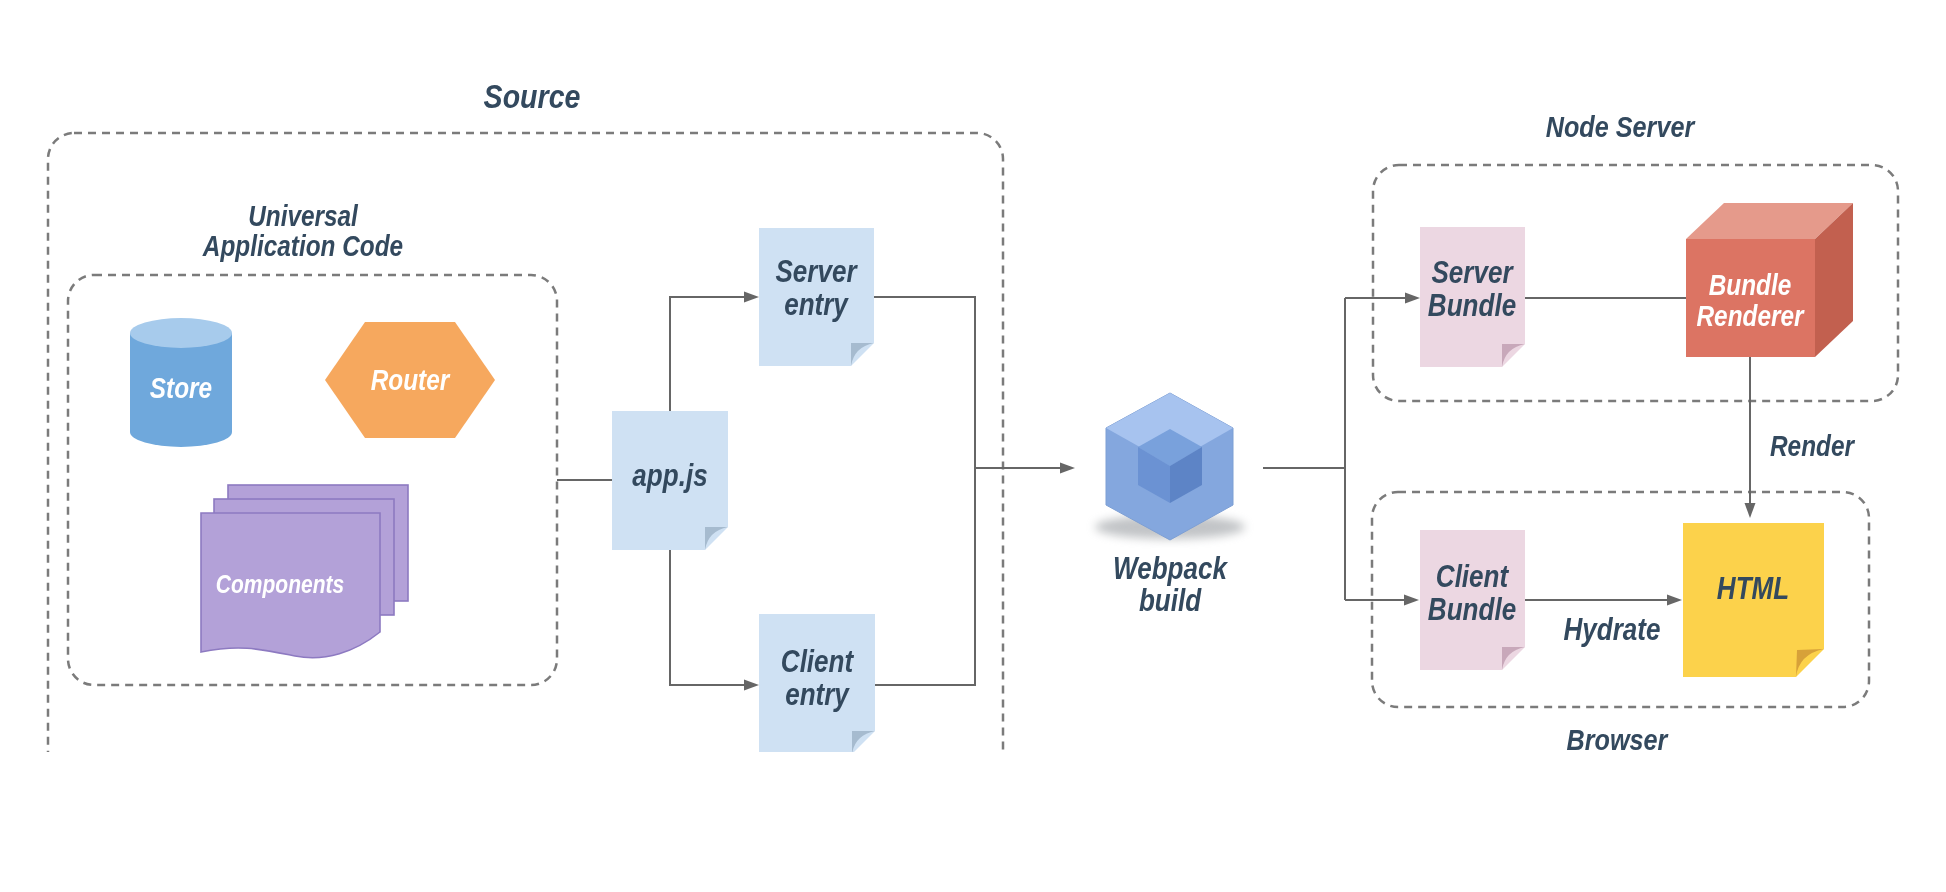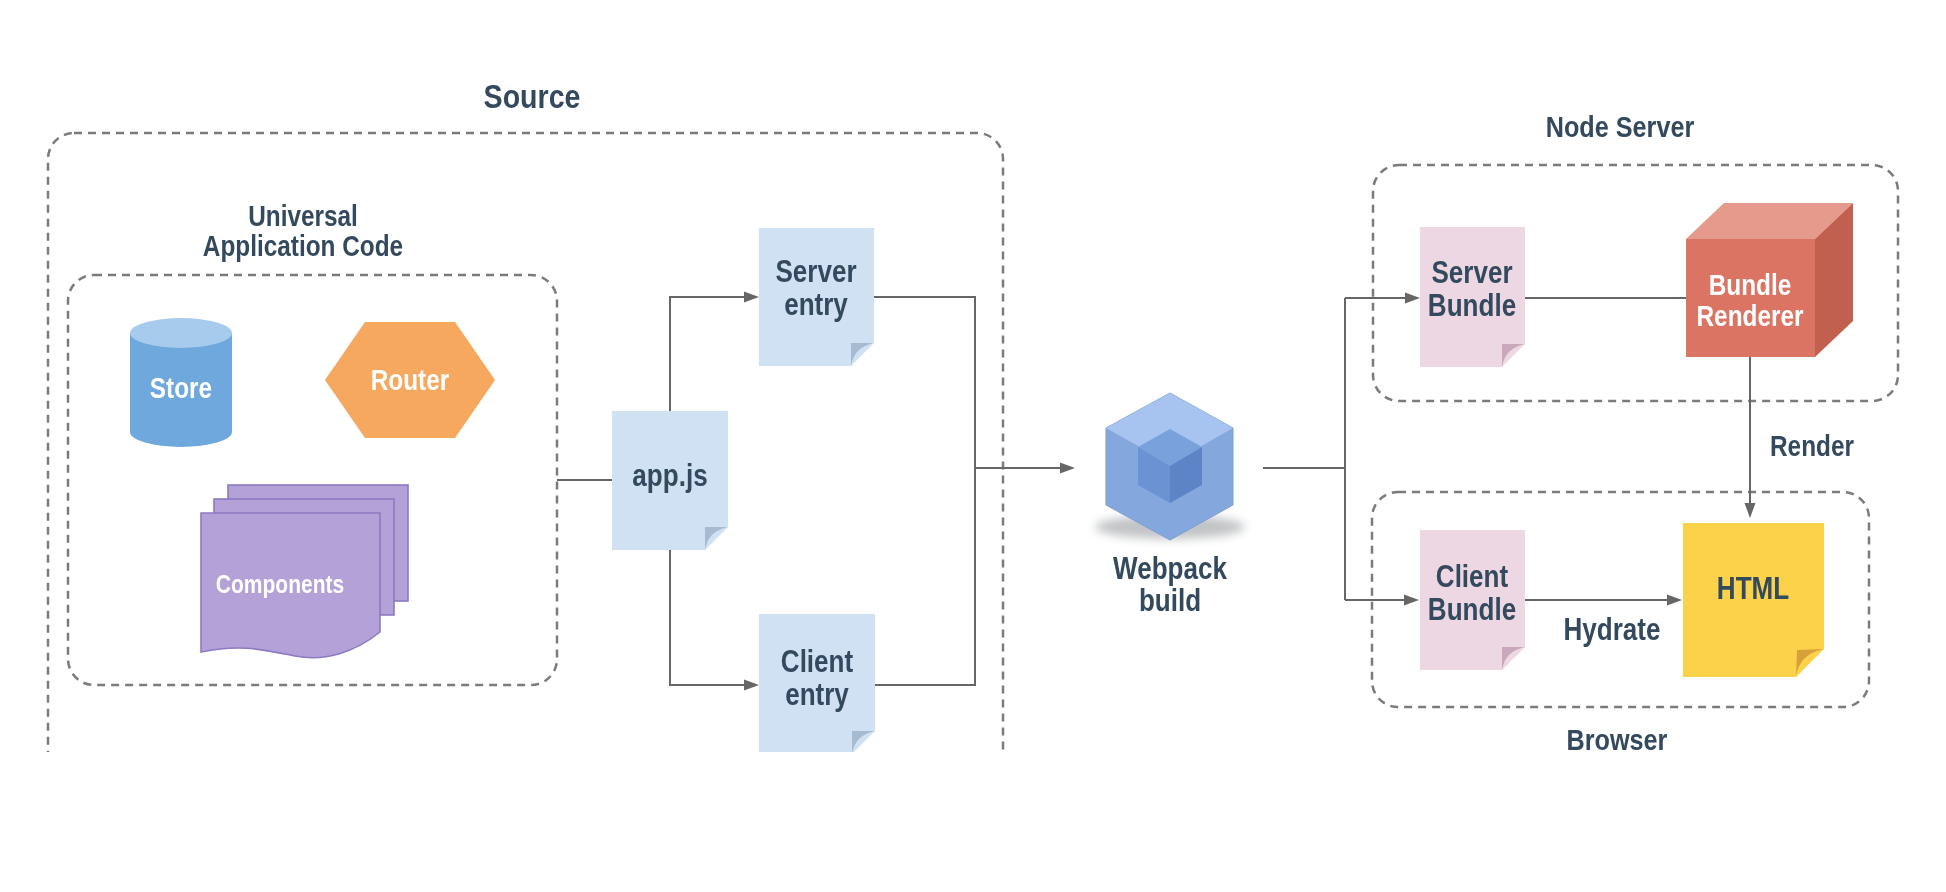--- a/index.html
+++ b/index.html
@@ -1,17 +1,17 @@
 <!DOCTYPE html>
 <html><head>
 <meta charset="utf-8">
 <style>
   html,body{margin:0;padding:0;background:#fff;}
   .canvas{position:relative;width:1946px;height:752px;background:#fff;overflow:hidden;
-          font-family:"Liberation Sans",sans-serif;}
+          font-family:"Liberation Sans",sans-serif;font-style:italic;}
   .canvas svg{position:absolute;left:0;top:0;}
   .lbl{position:absolute;transform:translate(-50%,-50%) scaleX(0.84);white-space:pre-line;text-align:center;
        font-weight:700;color:#33495e;line-height:33px;font-size:31px;}
   .lbl.sz34{font-size:34px;}
   .lbl.sz30{font-size:30px;}
   .lbl.sz29{font-size:29px;line-height:30px;}
   .lbl.webpack{line-height:32px;}
   .lbl.white{color:#ffffff;font-size:29px;line-height:31px;}
   .lbl.components{color:#ffffff;font-size:25px;}
 </style>

